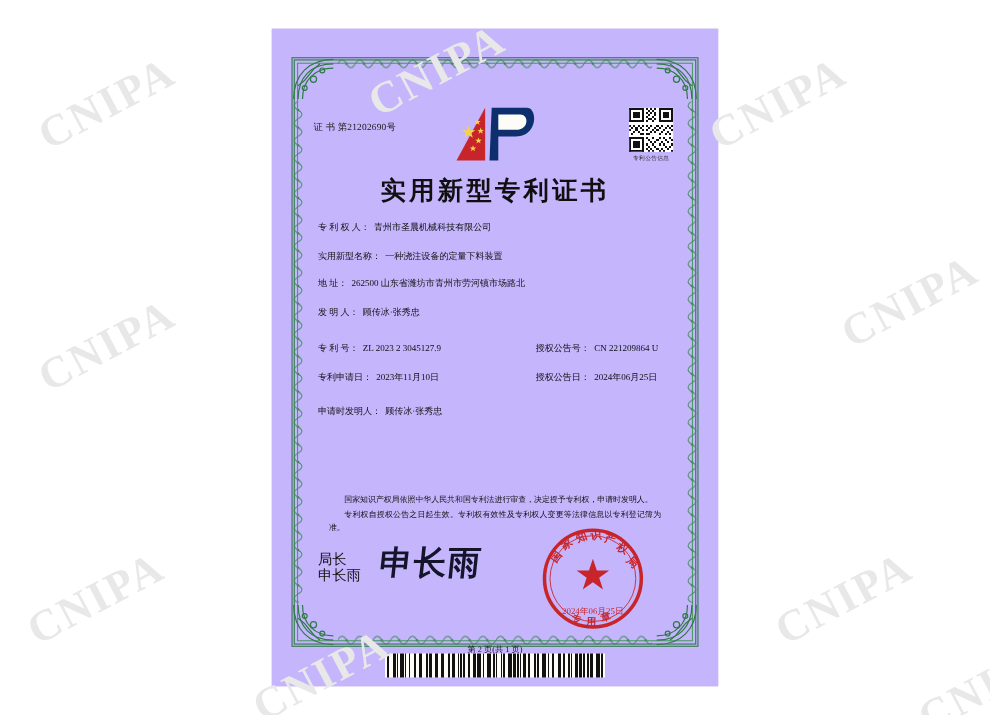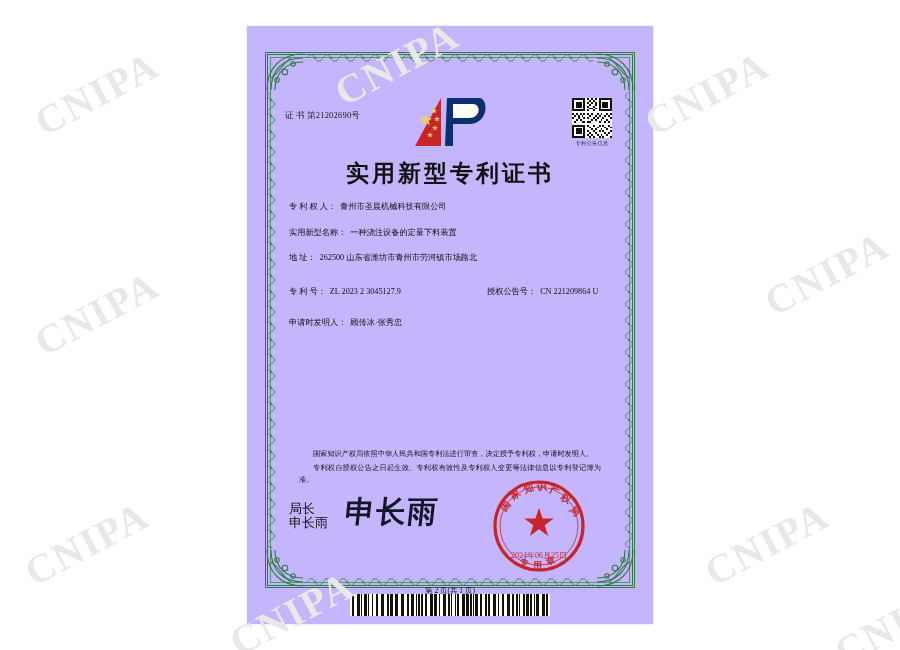--- a/index.html
+++ b/index.html
@@ -500,30 +500,39 @@
         </div>
 
         <div class="frow">
           <span class="flabel">实用新型名称：</span><span class="sep"></span><span class="fvalue">一种浇注设备的定量下料装置</span>
         </div>
 
         <div class="frow">
           <span class="flabel">地        址：</span><span class="sep"></span><span class="fvalue">262500 山东省潍坊市青州市劳河镇市场路北</span>
         </div>
 
+        <div class="frow">
+          <span class="flabel">发  明  人：</span><span class="sep"></span><span class="fvalue">顾传冰·张秀忠</span>
+        </div>
 
         <div style="height:8px"></div>
 
         <div class="frow two-col">
           <span class="flabel">专  利  号：</span><span class="sep"></span><span class="fvalue">ZL 2023 2 3045127.9</span>
           <span class="col2">
             <span class="flabel">授权公告号：</span><span class="sep"></span><span class="fvalue">CN 221209864 U</span>
           </span>
         </div>
 
+        <div class="frow two-col">
+          <span class="flabel">专利申请日：</span><span class="sep"></span><span class="fvalue">2023年11月10日</span>
+          <span class="col2">
+            <span class="flabel">授权公告日：</span><span class="sep"></span><span class="fvalue">2024年06月25日</span>
+          </span>
+        </div>
 
         <div style="height:6px"></div>
 
 
         <div class="frow">
           <span class="flabel">申请时发明人：</span><span class="sep"></span><span class="fvalue">顾传冰·张秀忠</span>
         </div>
 
       </div>
 

